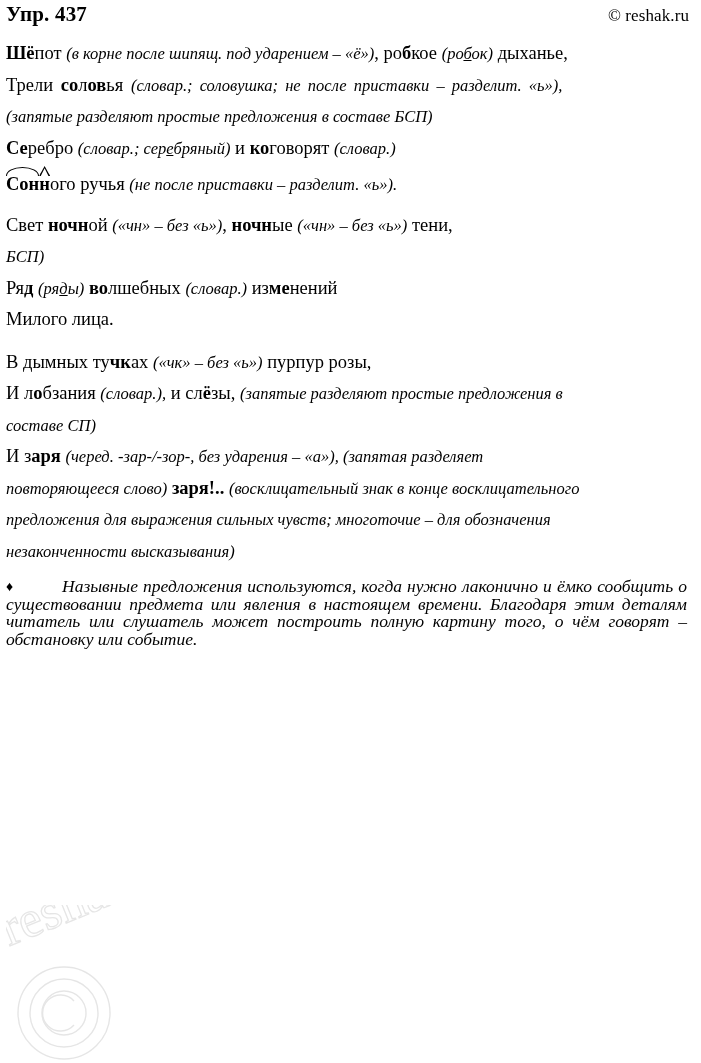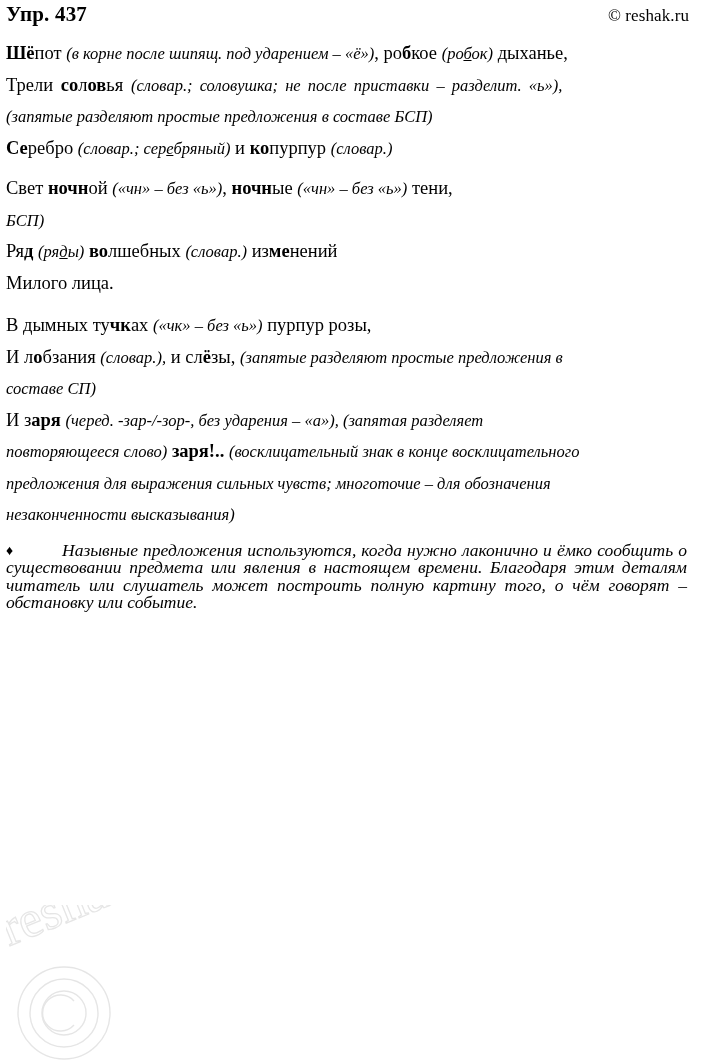--- a/index.html
+++ b/index.html
@@ -196,24 +196,29 @@
     </p>
 
     <p class="line nj">
       <i>(запятые разделяют простые предложения в составе БСП)</i>
     </p>
 
     <p class="line nj">
       <b>С</b><b>е</b><span>ребро</span>
       <i><span>(словар.; сер</span><span class="ul">е</span><span>бряный)</span></i>
       <span>и</span>
-      <b>к</b><b>о</b><span>пурпур</span>
+      <b>к</b><b>о</b><span>говорят</span>
       <i>(словар.)</i>
     </p>
 
+    <p class="line nj" style="margin-bottom:15px;margin-top:18px;">
+      <span class="morph mark-root"><b>Сон</b></span><span class="morph mark-suffix"><b>н</b></span><span>ого</span>
+      <span>ручья</span>
+      <i>(не после приставки – разделит. «ь»).</i>
+    </p>
 
     <p class="line nj" style="margin-top:22px;font-family:Liberation Serif, serif;">
       <span>Свет</span>
       <b>но</b><b>чн</b><span>ой</span>
       <i>(«чн» – без «ь»)</i><span>, </span><b>ночн</b><span>ые</span>
       <i>(«чн» – без «ь»)</i>
       <span>тени,</span>
     </p>
 
     <p class="line nj">

